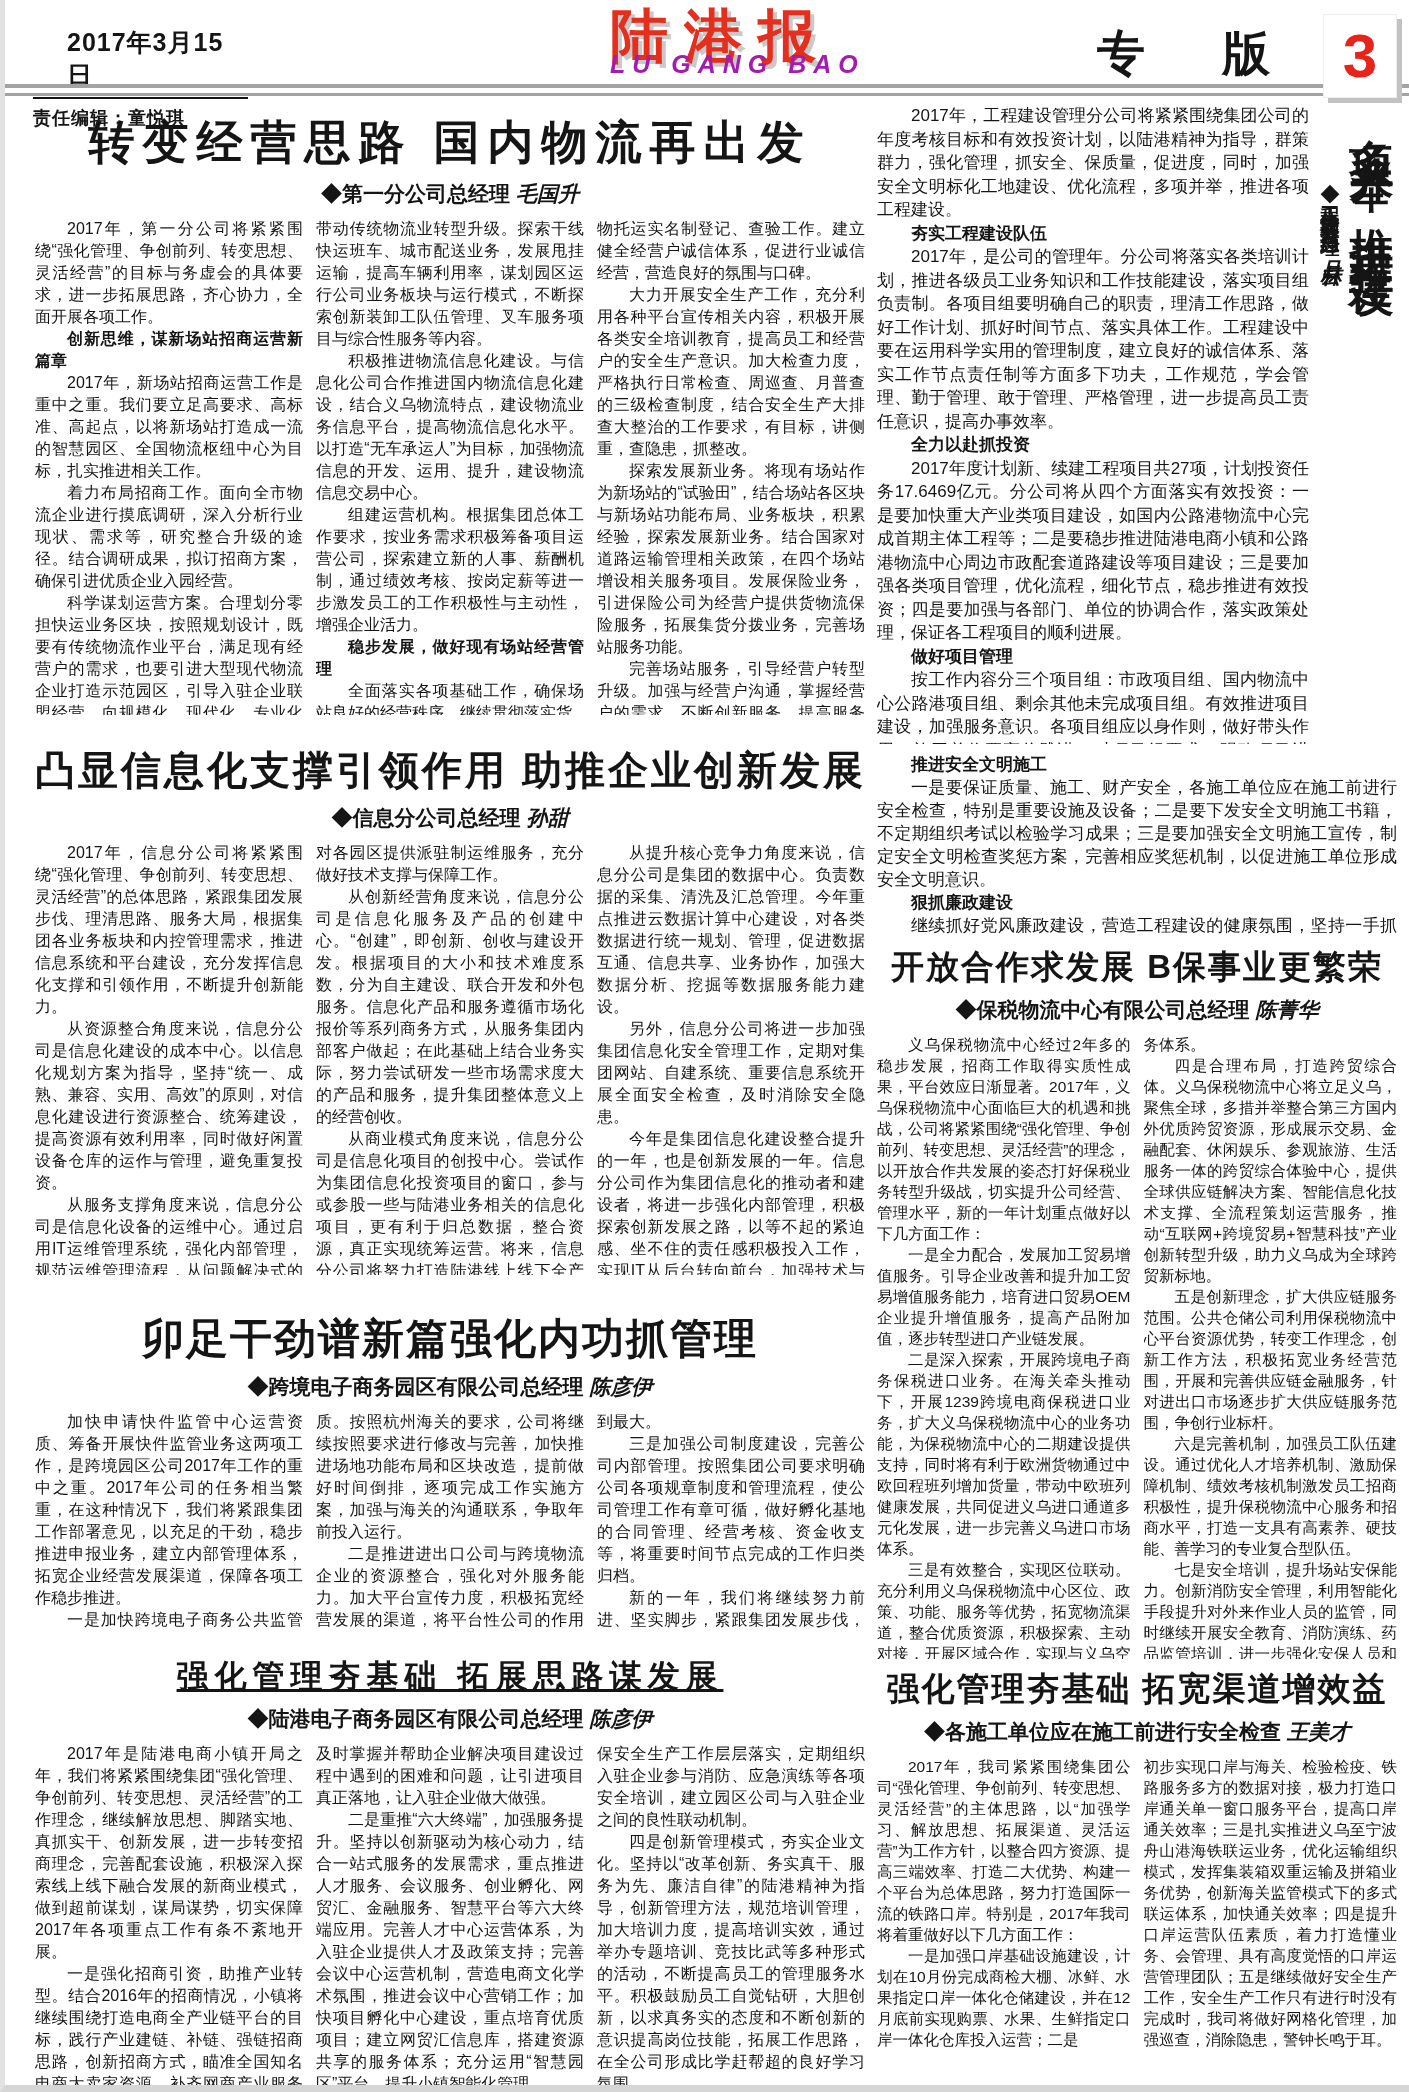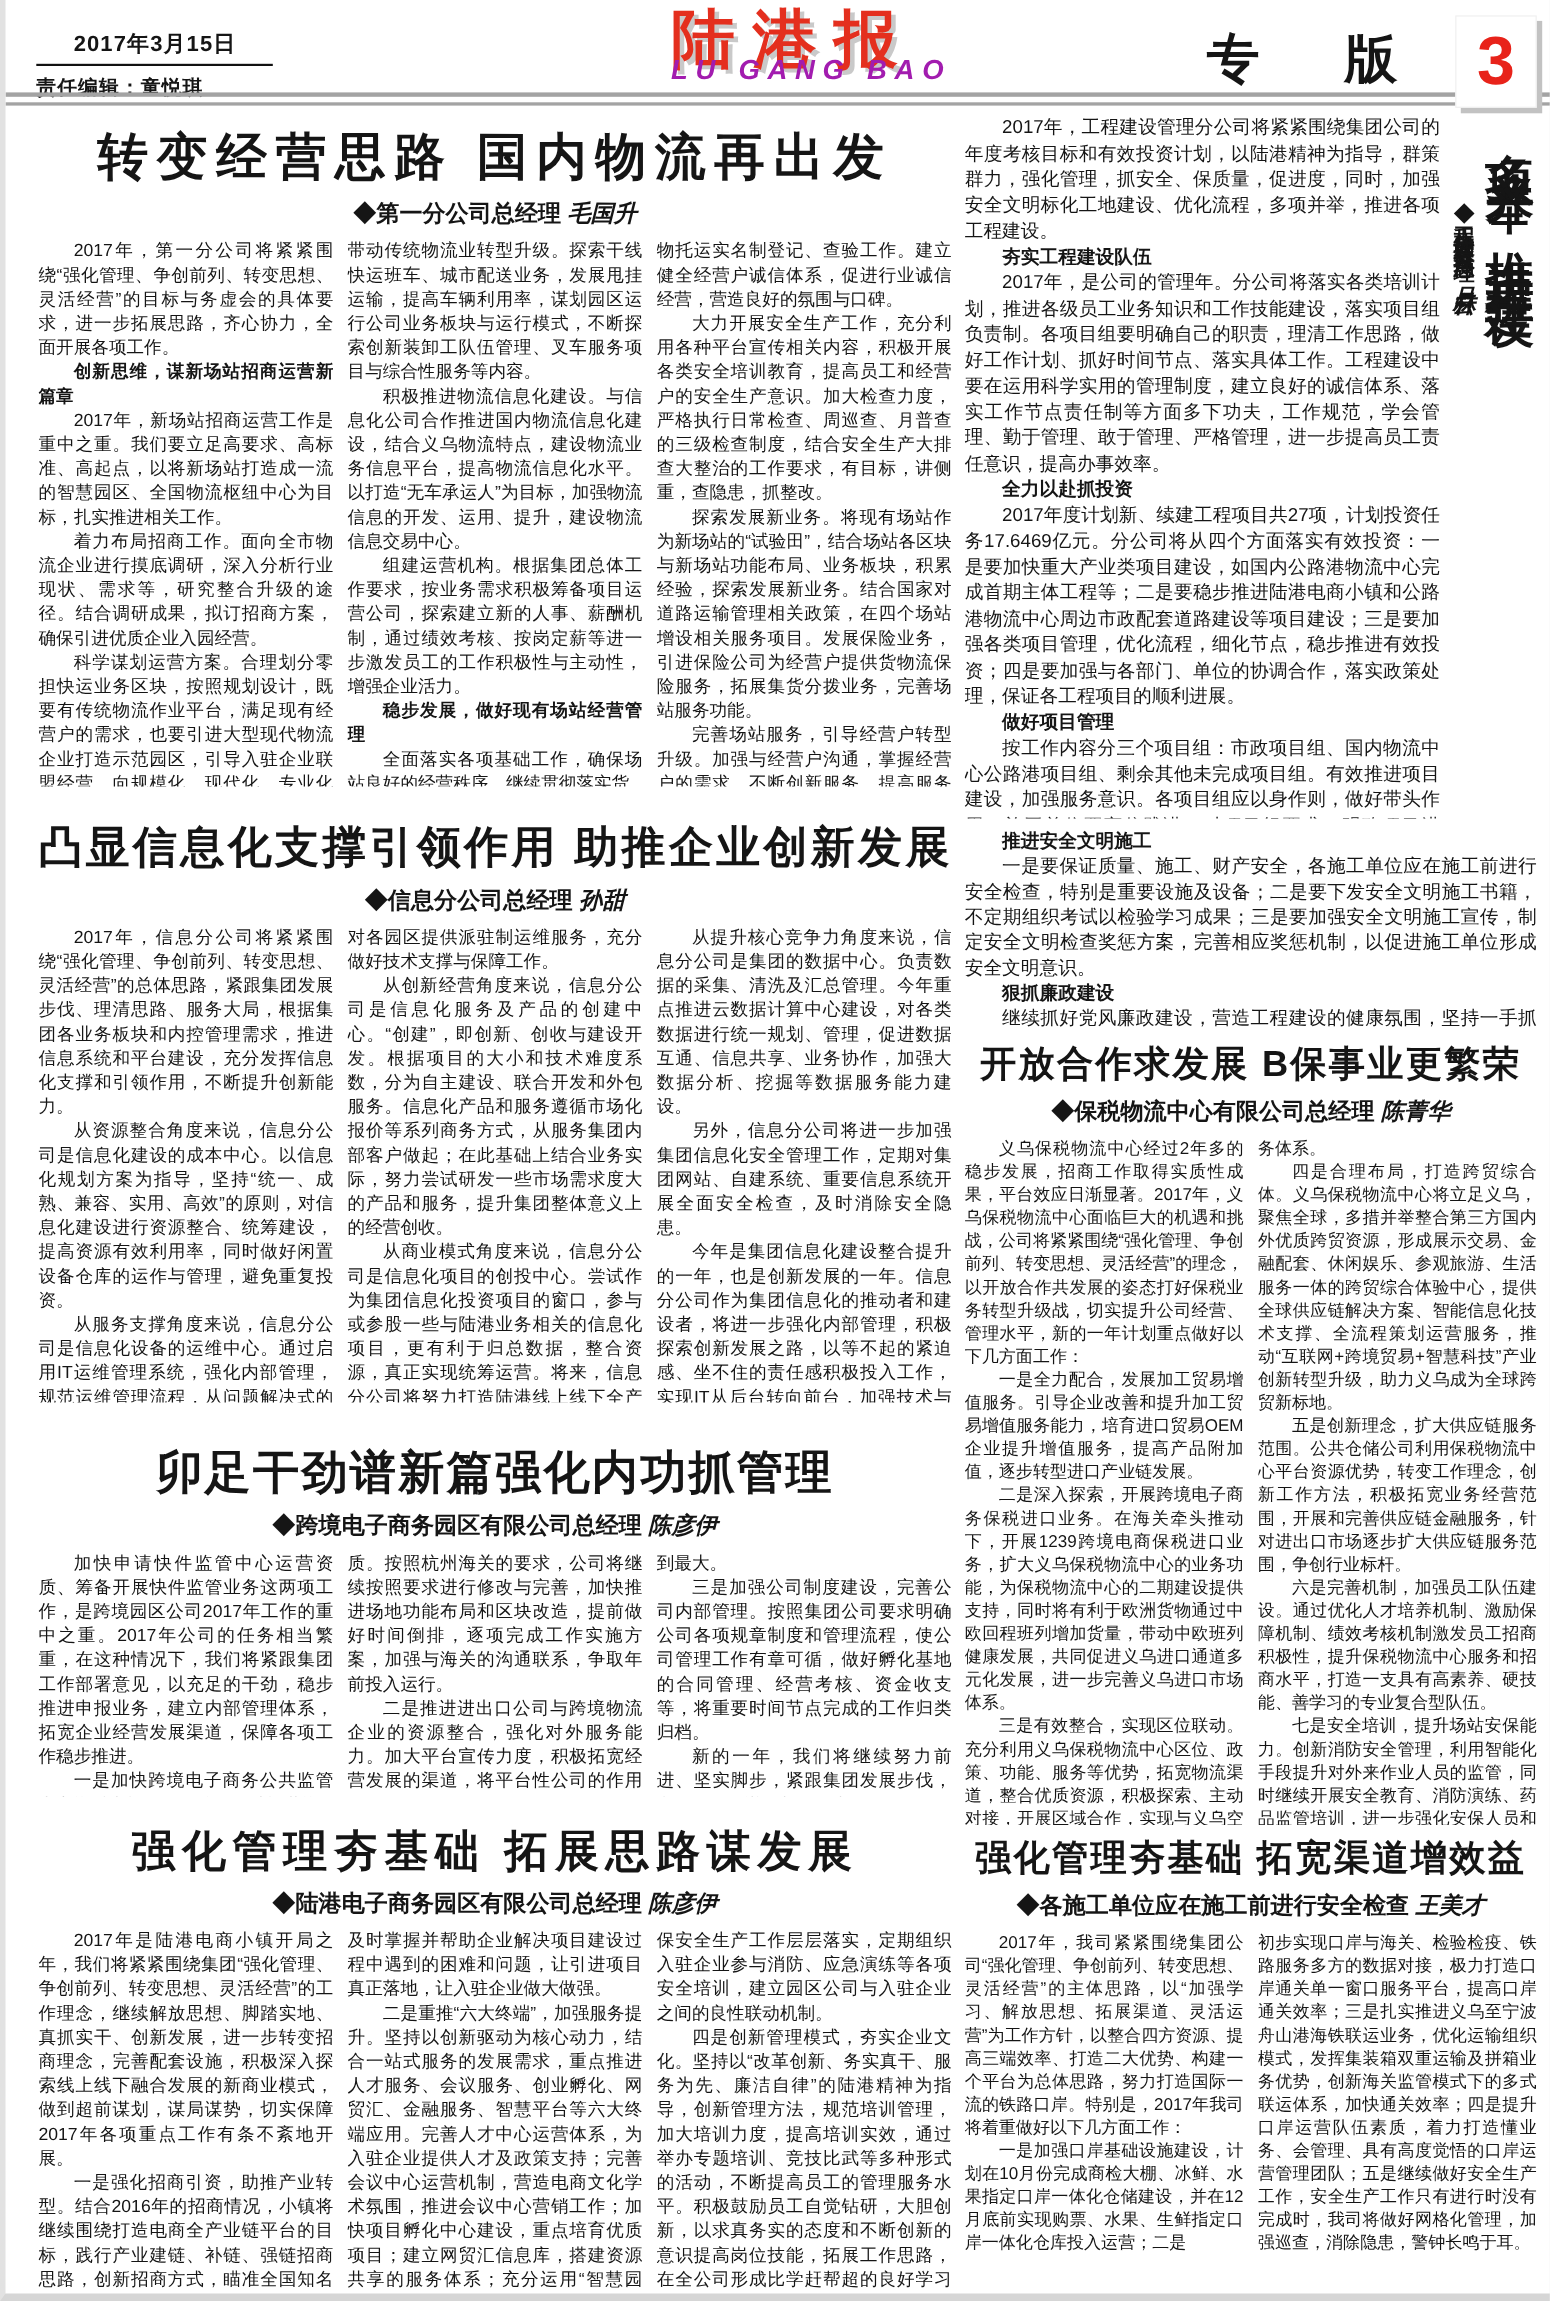--- a/index.html
+++ b/index.html
@@ -5,21 +5,21 @@
   html,body { margin:0; padding:0; background:#e9e9e9; }
   .page {
     position:relative; width:1409px; height:2092px; background:#fff;
     font-family:"Liberation Sans", sans-serif; color:#151515;
     overflow:hidden; box-sizing:border-box;
     border-left:5px solid #e2e2e2; border-bottom:7px solid #d6d6d6;
   }
   
   header { position:relative; height:102px; }
   .date-box { position:absolute; left:28px; top:26px; width:215px; }
-  .date { font-size:20px; font-weight:bold; padding-left:34px; letter-spacing:1px; }
+  .date { font-size:25px; font-weight:bold; padding-left:34px; letter-spacing:1px; }
   .date-rule { border-bottom:2.5px solid #111; margin-top:5px; }
   .editor { font-size:18px; font-weight:bold; margin-top:7px; letter-spacing:1px; }
   .rule { position:absolute; left:0; right:0; background:#a3a3a3; }
   .rule-1 { top:84px; height:4px; }
   .rule-2 { top:93px; height:3px; }
   .masthead { position:absolute; left:605px; top:6px; width:310px; z-index:3; background:#fff; }
   .masthead-cn {
     font-size:58px; font-weight:bold; color:#e42f1e; letter-spacing:16px;
     text-shadow:4px 4px 0 #c9c9c9; line-height:60px; white-space:nowrap;
   }
@@ -36,21 +36,21 @@
   .pagenum { font-size:62px; font-weight:bold; color:#e8231a; line-height:1; }
   
   .content { display:flex; padding-left:30px; }
   .left-region { width:830px; }
   .right-region { width:520px; margin-left:12px; }
   
   article h1 { margin:0 0 6px 0; text-align:center; font-weight:bold; white-space:nowrap; }
   .t1 { font-size:46px; letter-spacing:8px; margin-top:10px !important; }
   .t2 { font-size:40px; letter-spacing:3px;margin-top:28px; }
   .t3 { font-size:42px; letter-spacing:2px; }
-  .t4 { font-size:40px; letter-spacing:6px; }
+  .t4 { font-size:32px; letter-spacing:6px;text-decoration:underline; }
   .t6 { font-size:33px; letter-spacing:2px; }
   .t7 { font-size:33px; letter-spacing:2px; }
   .byline { text-align:center; margin-bottom:10px; font-size:21px; }
   .byline .role { font-weight:bold; }
   .byline .name { font-family:Liberation Sans, sans-serif; font-style:italic; font-weight:bold; }
   .cols { display:flex; gap:13px; }
   .col { flex:1; overflow:hidden; }
   .b1 .col { height:497px; }
   .b2 .col { height:433px; }
   .b3 .col { height:222px; }

